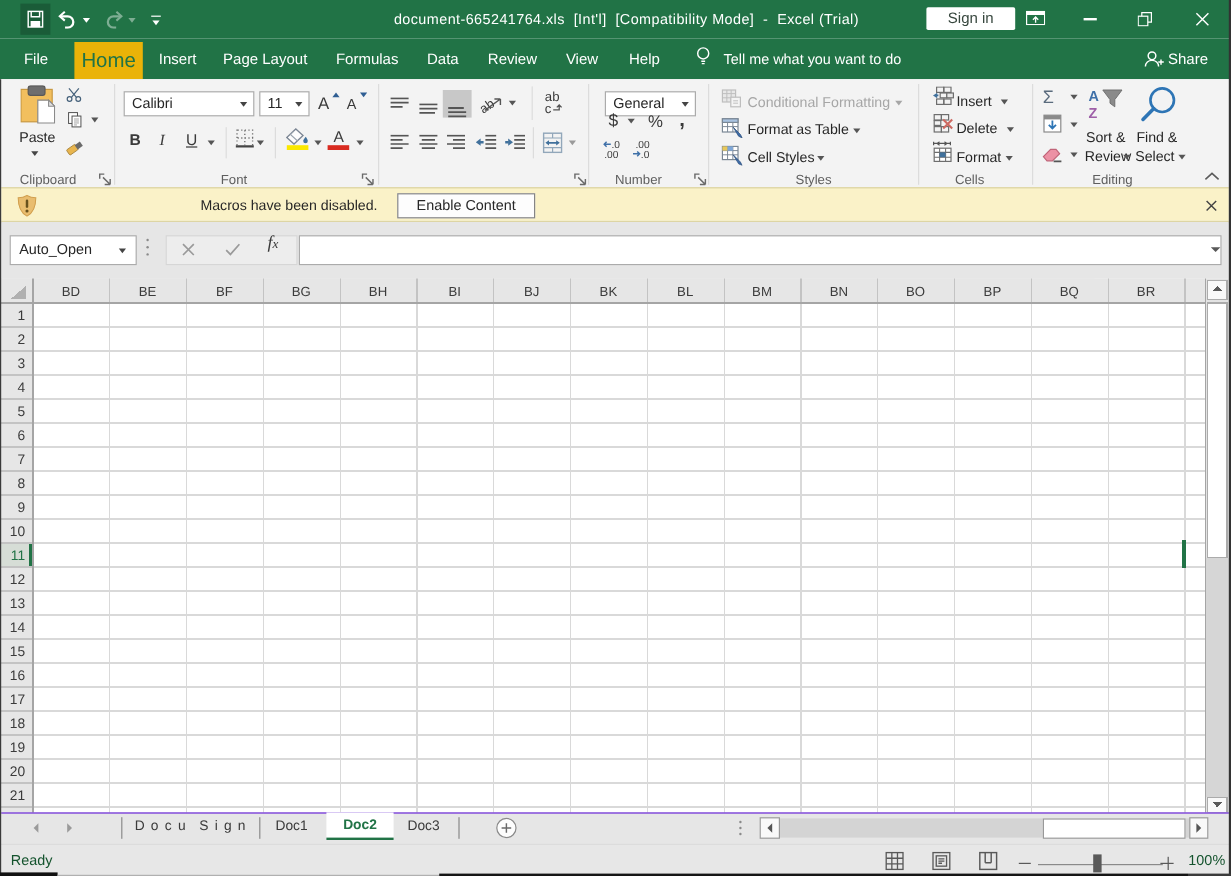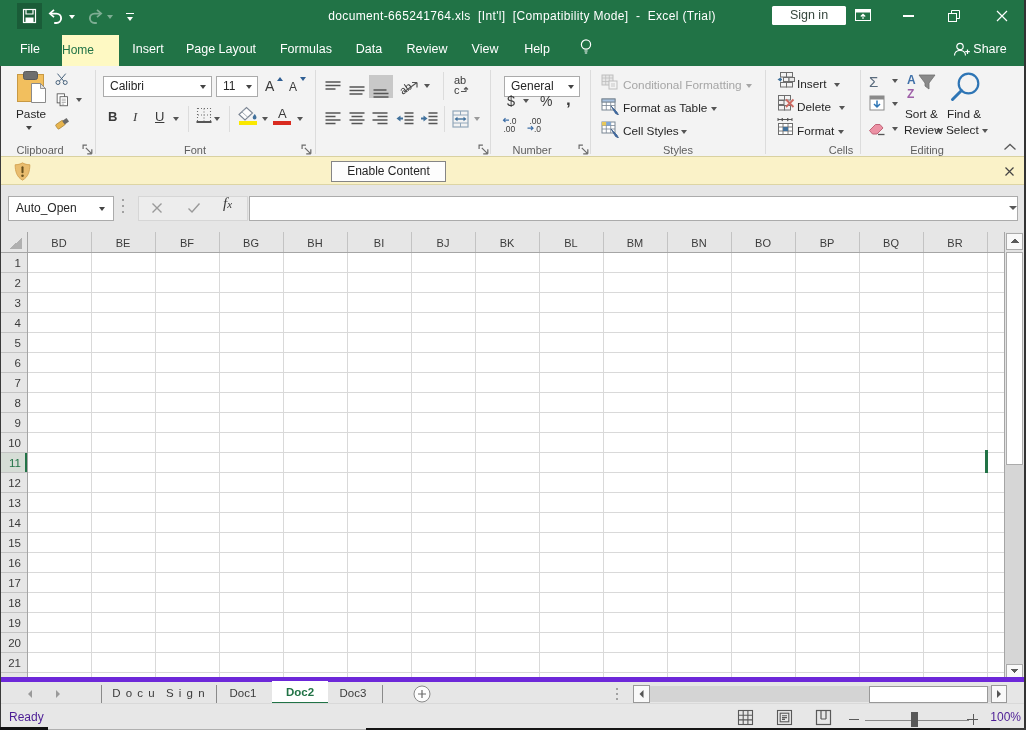--- a/index.html
+++ b/index.html
@@ -4,41 +4,41 @@
 <style>
 * { margin:0; padding:0; box-sizing:border-box; }
 html,body { width:1026px; height:730px; overflow:hidden; }
 body { font-family:"Liberation Sans", sans-serif; }
 #root { position:relative; width:1026px; height:730px; background:#fff; overflow:hidden; }
 .abs { position:absolute; }
 
 #titlebar { position:absolute; left:0; top:0; width:1026px; height:32px; background:#217346; }
 #tabrow { position:absolute; left:0; top:32px; width:1026px; height:34px; background:#217346; }
 .tabtxt { position:absolute; top:0; height:34px; line-height:34px; color:#fff; font-size:12.5px; text-align:center; }
-#hometab { position:absolute; left:62px; top:3px; width:57px; height:31px; background:#fef9c3; color:#217346; font-size:12px; line-height:31px; }
+#hometab { position:absolute; left:62px; top:3px; width:57px; height:31px; background:#eab308; color:#217346; font-size:17px; text-align:center; line-height:31px; }
 
 #ribbon { position:absolute; left:0; top:66px; width:1026px; height:90px; background:#f3f3f3; }
 .gsep { position:absolute; top:4px; height:84px; width:1px; background:#dcdcdc; }
 .glabel { position:absolute; top:76px; height:16px; line-height:16px; font-size:11px; color:#5e5e5e; text-align:center; }
 .launch { position:absolute; top:78px; width:12px; height:12px; }
 .rbtxt { position:absolute; font-size:11.8px; color:#262626; white-space:nowrap; }
 .gray { color:#a6a6a6; }
 .combo { position:absolute; background:#fff; border:1px solid #ababab; }
 .darr { position:absolute; width:0; height:0; border-left:3.5px solid transparent; border-right:3.5px solid transparent; border-top:4px solid #444; }
 
 #secbar { position:absolute; left:1px; top:156px; width:1023px; height:28px; background:#faf2c8; border-top:1.5px solid #d9d1a0; }
 
 #fbar { position:absolute; left:1px; top:185px; width:1023px; height:47px; background:#e6e6e6; }
 
 #grid { position:absolute; left:0; top:232px; width:912px; height:446px; background:#e5e5e5; }
 
-#tabbar { position:absolute; left:1px; top:677px; width:1023px; height:26px; background:#e6e6e6; border-top:5px solid #6d28d9; }
+#tabbar { position:absolute; left:1px; top:677px; width:1023px; height:26px; background:#e6e6e6; border-top:1px solid #6d28d9; }
 
 #statusbar { position:absolute; left:1px; top:703px; width:1023px; height:27px; background:#e7e7e7; border-top:1px solid #d9d9d9; }
-.st { position:absolute; font-size:12px; color:#4c1d95; }
+.st { position:absolute; font-size:12px; color:#14532d; }
 </style>
 </head>
 <body>
 <div id="root">
 
 <div id="titlebar">
   <div class="abs" style="left:17px; top:3px; width:25px; height:26px; background:#1a5c38;">
     <svg width="25" height="26" viewBox="0 0 25 26">
           <g fill="none" stroke="#fff" stroke-width="1.2">
             <rect x="6.5" y="6.5" width="12" height="13"></rect>
@@ -85,20 +85,21 @@
   <div class="tabtxt" style="left:350px; width:38px;">Data</div>
   <div class="tabtxt" style="left:400px; width:54px;">Review</div>
   <div class="tabtxt" style="left:466px; width:38px;">View</div>
   <div class="tabtxt" style="left:518px; width:38px;">Help</div>
   <svg class="abs" style="left:579px; top:6px;" width="14" height="19" viewBox="0 0 14 19">
         <g fill="none" stroke="#fff" stroke-width="1.2">
           <circle cx="7" cy="6.5" r="4.6"></circle>
           <path d="M5.4 13 H8.6 M5.8 15 H8.2"></path>
         </g>
       </svg>
+  <div class="tabtxt" style="left:603px; width:170px; text-align:left; font-size:12px;">Tell me what you want to do</div>
   <svg class="abs" style="left:952px; top:9px;" width="20" height="17" viewBox="0 0 20 17">
         <g fill="none" stroke="#fff" stroke-width="1.2">
           <circle cx="8" cy="5.5" r="3.2"></circle>
           <path d="M2.5 14.5 c0-3.2 2.5-5.2 5.5-5.2 s5.5 2 5.5 5.2"></path>
           <path d="M15.5 8.5 V13 M13.2 10.7 H17.8"></path>
         </g>
       </svg>
   <div class="tabtxt" style="left:968px; width:44px;">Share</div>
 </div>
 
@@ -349,21 +350,21 @@
   <div class="rbtxt" style="left:797px; top:34px;">Delete</div>
   <div class="darr" style="left:839px; top:40px; border-top-color:#555;"></div>
   <svg class="abs" style="left:777px; top:52px;" width="18" height="17" viewBox="0 0 18 17">
         <path d="M1 1.5 H15 M1 0 V3 M15 0 V3 M4 1.5 L6 0 M4 1.5 L6 3 M12 1.5 L10 0 M12 1.5 L10 3" stroke="#555" stroke-width="1" fill="none"></path>
         <rect x="1.5" y="5.5" width="14" height="11" fill="#fff" stroke="#6e6e6e"></rect>
         <path d="M1.5 9 H15.5 M1.5 13 H15.5 M6 5.5 V16.5 M11 5.5 V16.5" stroke="#6e6e6e" stroke-width="0.9"></path>
         <rect x="6" y="9" width="5" height="4" fill="#41719c"></rect>
       </svg>
   <div class="rbtxt" style="left:797px; top:58px;">Format</div>
   <div class="darr" style="left:838px; top:64px; border-top-color:#555;"></div>
-  <div class="glabel" style="left:806px; width:70px;text-align:center;">Cells</div>
+  <div class="glabel" style="left:773px; width:70px;text-align:center;">Cells</div>
 
   <div class="rbtxt" style="left:869px; top:7px; font-size:15px; color:#5a6b7d;">Σ</div>
   <div class="darr" style="left:892px; top:13px; border-top-color:#555;"></div>
   <svg class="abs" style="left:869px; top:29px;" width="16" height="16" viewBox="0 0 16 16">
         <rect x="1" y="1" width="14" height="14" fill="#fff" stroke="#8a8a8a"></rect>
         <rect x="1" y="1" width="14" height="3.5" fill="#8a8a8a"></rect>
         <path d="M8 5.5 V11.5 M5 9 L8 12 L11 9" stroke="#2e75b5" stroke-width="1.5" fill="none"></path>
       </svg>
   <div class="darr" style="left:892px; top:36px; border-top-color:#555;"></div>
   <svg class="abs" style="left:868px; top:57px;" width="17" height="13" viewBox="0 0 17 13">
@@ -391,20 +392,21 @@
       </svg>
   <div class="glabel" style="left:872px; width:110px;">Editing</div>
 </div>
 
 <div id="secbar">
   <svg class="abs" style="left:12px; top:5px;" width="19" height="19" viewBox="0 0 19 22">
         <path d="M9.5 1 C12 2.5 15 3.2 18 3.2 C18 11 16 17.5 9.5 21 C3 17.5 1 11 1 3.2 C4 3.2 7 2.5 9.5 1 Z" fill="#e9bd6f" stroke="#d19f4e" stroke-width="1"></path>
         <rect x="8.3" y="5" width="2.4" height="8" rx="1.2" fill="#68511d"></rect>
         <circle cx="9.5" cy="16" r="1.5" fill="#68511d"></circle>
       </svg>
+  <div class="abs" style="left:166px; top:1px; height:27px; line-height:27px; font-size:11.8px; color:#262626;">Macros have been disabled.</div>
   <div class="abs" style="left:330px; top:4px; width:115px; height:21px; background:#fdfdfd; border:1px solid #858585; font-size:12px; color:#262626; text-align:center; line-height:19px;">Enable Content</div>
   <svg class="abs" style="left:1003px; top:9px;" width="11" height="11" viewBox="0 0 11 11">
         <path d="M1.5 1.5 L9.5 9.5 M9.5 1.5 L1.5 9.5" stroke="#444" stroke-width="1.2"></path>
       </svg>
 </div>
 
 <div class="abs" style="left:1px; top:184px; width:1023px; height:1.5px; background:#ddd5a4;"></div>
 
 <div id="fbar">
   <div class="abs" style="left:137px; top:11px; width:110px; height:25px; background:#ededed; border:1px solid #d6d6d6;"></div>

